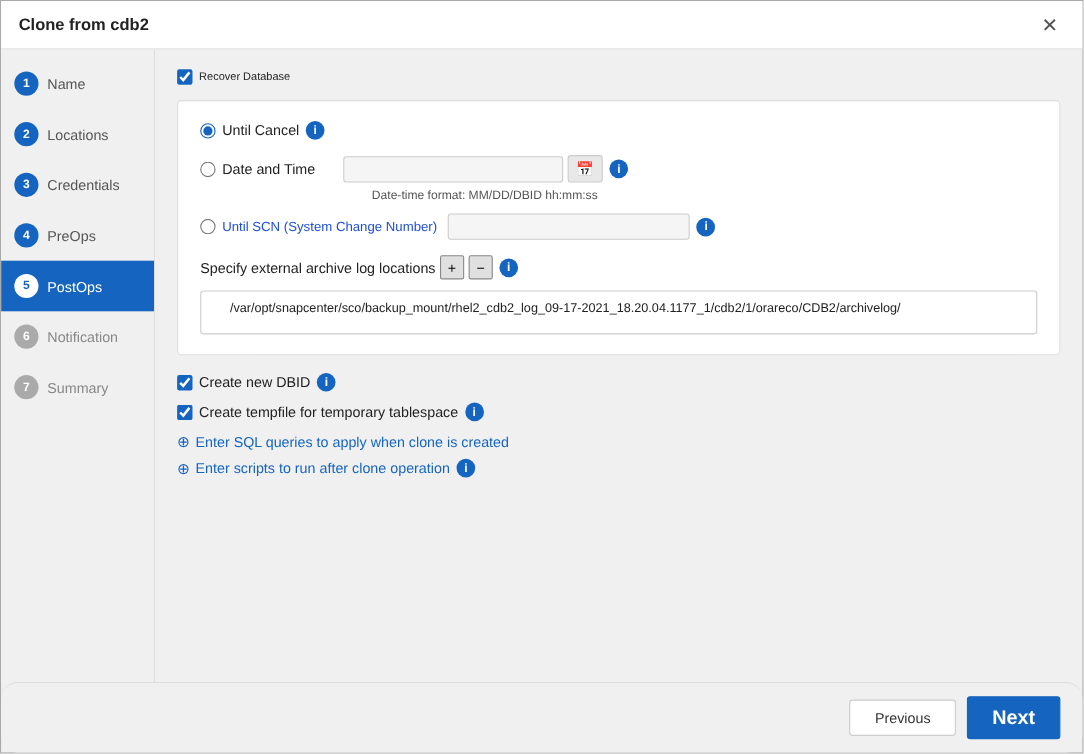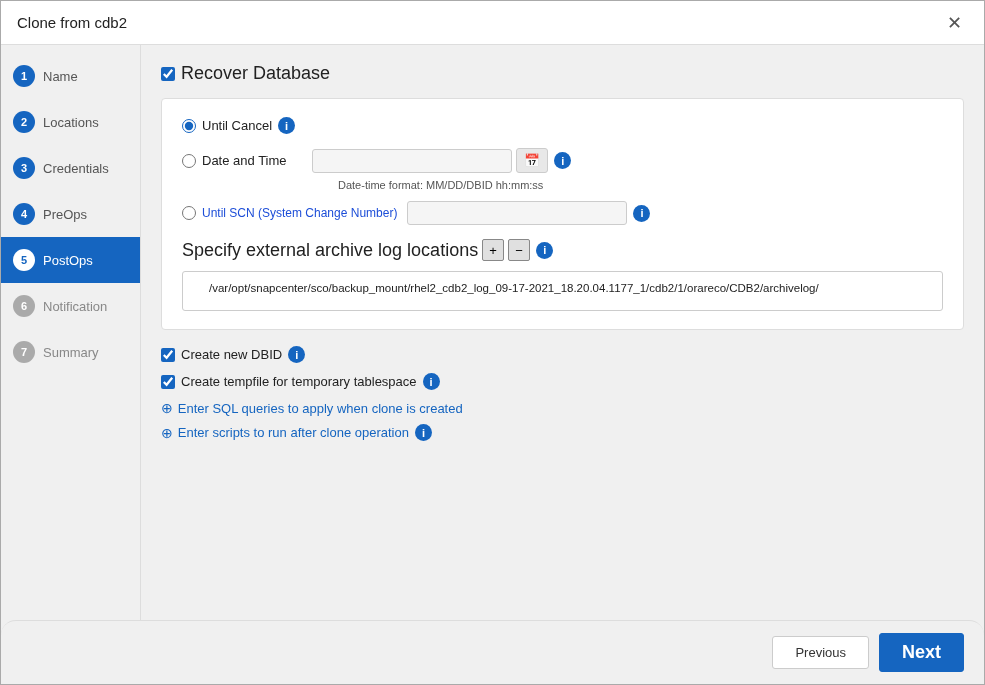--- a/index.html
+++ b/index.html
@@ -26,21 +26,21 @@
       background: #fff;
       border-bottom: 1px solid #ddd;
       padding: 10px 16px;
       display: flex;
       align-items: center;
       justify-content: space-between;
       min-height: 44px;
     }
     .dialog-title {
       font-size: 15px;
-      font-weight: normal;
+      font-weight: bold;
       color: #222;
     }
     .close-btn {
       background: none;
       border: none;
       font-size: 18px;
       cursor: pointer;
       color: #555;
       line-height: 1;
       padding: 2px 6px;
@@ -98,21 +98,21 @@
       padding: 18px 20px;
       overflow-y: auto;
       background: #f0f0f0;
     }
     .recover-db-row {
       display: flex;
       align-items: center;
       margin-bottom: 14px;
     }
     .recover-db-row label {
-      font-size: 18px;
+      font-size: 10px;
       font-weight: normal;
       color: #222;
       margin-left: 6px;
       cursor: pointer;
     }
     .content-box {
       background: #fff;
       border: 1px solid #ddd;
       border-radius: 4px;
       padding: 18px 20px;
@@ -195,21 +195,21 @@
       width: 220px;
       margin-left: 10px;
       background: #f5f5f5;
     }
     .archive-log-row {
       display: flex;
       align-items: center;
       margin-bottom: 10px;
     }
     .archive-log-row label {
-      font-size: 18px;
+      font-size: 13px;
       color: #222;
     }
     .icon-btn {
       border: 1px solid #888;
       background: #e0e0e0;
       width: 22px;
       height: 22px;
       display: inline-flex;
       align-items: center;
       justify-content: center;

